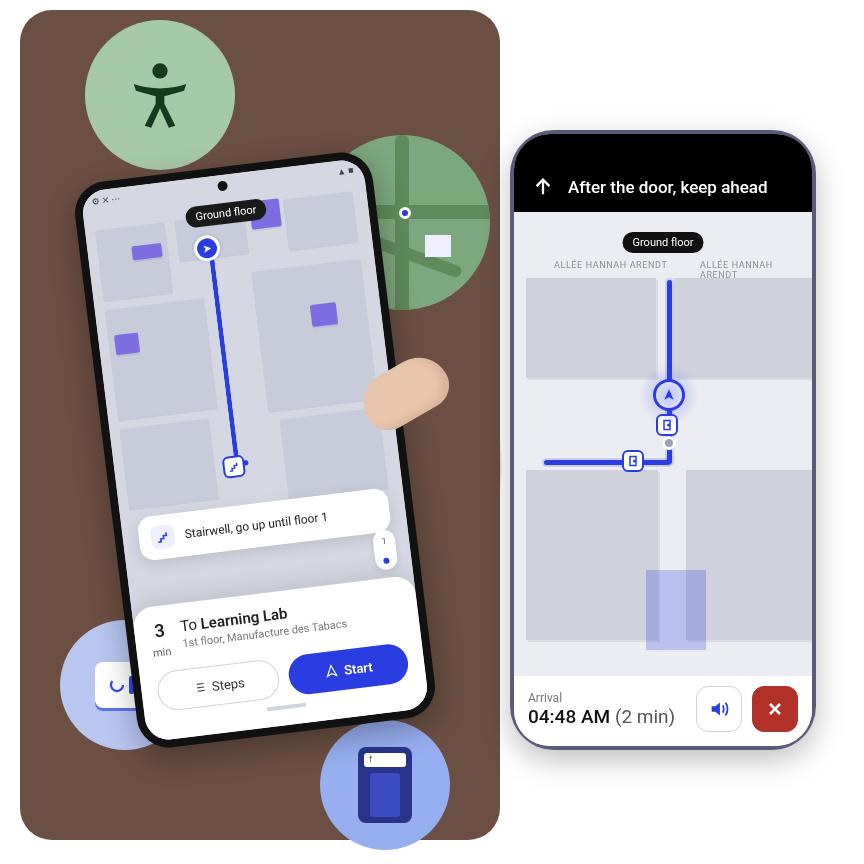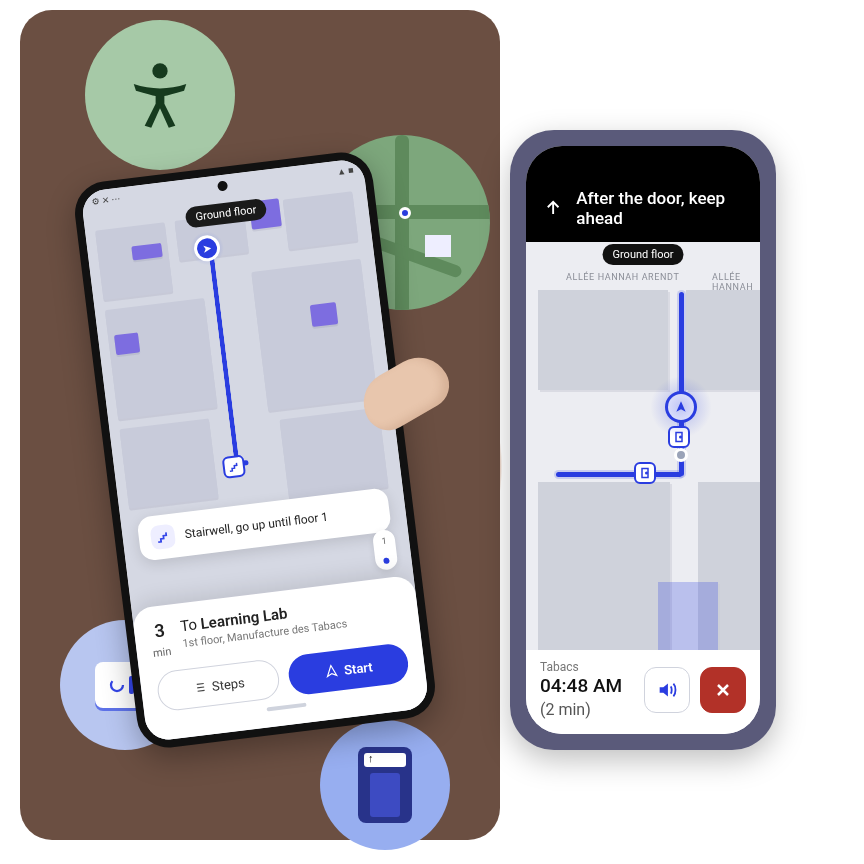--- a/index.html
+++ b/index.html
@@ -125,22 +125,22 @@
   .thumb {
     position:absolute; left:360px; top:365px; width:90px; height:55px;
     background:#e8c6ad; border-radius:40px 40px 30px 30px;
     transform:rotate(-30deg);
     box-shadow: inset -6px -4px 8px rgba(150,100,70,.2);
   }
 
   
   .phone2 {
     position:absolute; left:510px; top:130px;
-    width:266px; height:620px;
-    background:#5a5a7a; border-radius:44px; padding:16px;
+    width:306px; height:620px;
+    background:#5a5a7a; border-radius:44px; padding:4px;
     box-shadow:0 10px 30px rgba(0,0,0,.25);
   }
   .phone2-screen {
     width:100%; height:100%; background:#ecedf2; border-radius:36px;
     overflow:hidden; position:relative;
   }
   .dyn-island {
     position:absolute; left:50%; top:10px; transform:translateX(-50%);
     width:90px; height:24px; background:#000; border-radius:14px; z-index:10;
   }
@@ -176,21 +176,21 @@
     display:flex; align-items:center; justify-content:center; font-size:12px;
   }
   .p2-bottom {
     position:absolute; left:0; right:0; bottom:0;
     background:#fff; padding:10px 14px 14px;
     display:flex; align-items:center; gap:10px;
   }
   .arrival { flex:1; }
   .arrival .lbl { font-size:12px; color:#777; }
   .arrival .val { font-size:19px; font-weight:500; color:#111; }
-  .arrival .par { font-size:16px; color:#555; font-weight:400; }
+  .arrival .par { font-size:19px; color:#555; font-weight:400; }
   .sqbtn {
     width:46px; height:46px; border-radius:12px;
     display:flex; align-items:center; justify-content:center;
     border:1px solid #d0d3dd; background:#fff; color:#2a3de0; cursor:pointer;
   }
   .sqbtn.red { background:#b23128; border-color:#b23128; color:#fff; }
 
   
   .mini-card {
     width:60px; height:46px; background:#fff; border-radius:8px;
@@ -381,21 +381,21 @@
 
       <div class="p2-person" style="left:142px; top:162px;">
         <svg width="14" height="14" viewBox="0 0 24 24" fill="#2a3de0">
             <path d="M12 2 L20 20 L12 16 L4 20 Z"></path>
           </svg>
       </div>
     </div>
 
     <div class="p2-bottom">
       <div class="arrival">
-        <div class="lbl">Tabacs</div>
+        <div class="lbl">Arrival</div>
         <div class="val">
           <span>04:48 AM</span>
           <span class="par">(2 min)</span>
         </div>
       </div>
       <button class="sqbtn">
         <svg width="22" height="22" viewBox="0 0 24 24" fill="none" stroke="#2a3de0" stroke-width="2">
           <path d="M4 9v6h4l5 4V5L8 9H4z" fill="#2a3de0" stroke="none"></path>
           <path d="M16 8c1.5 1.5 1.5 6.5 0 8M19 5c3 3 3 11 0 14"></path>
         </svg>

